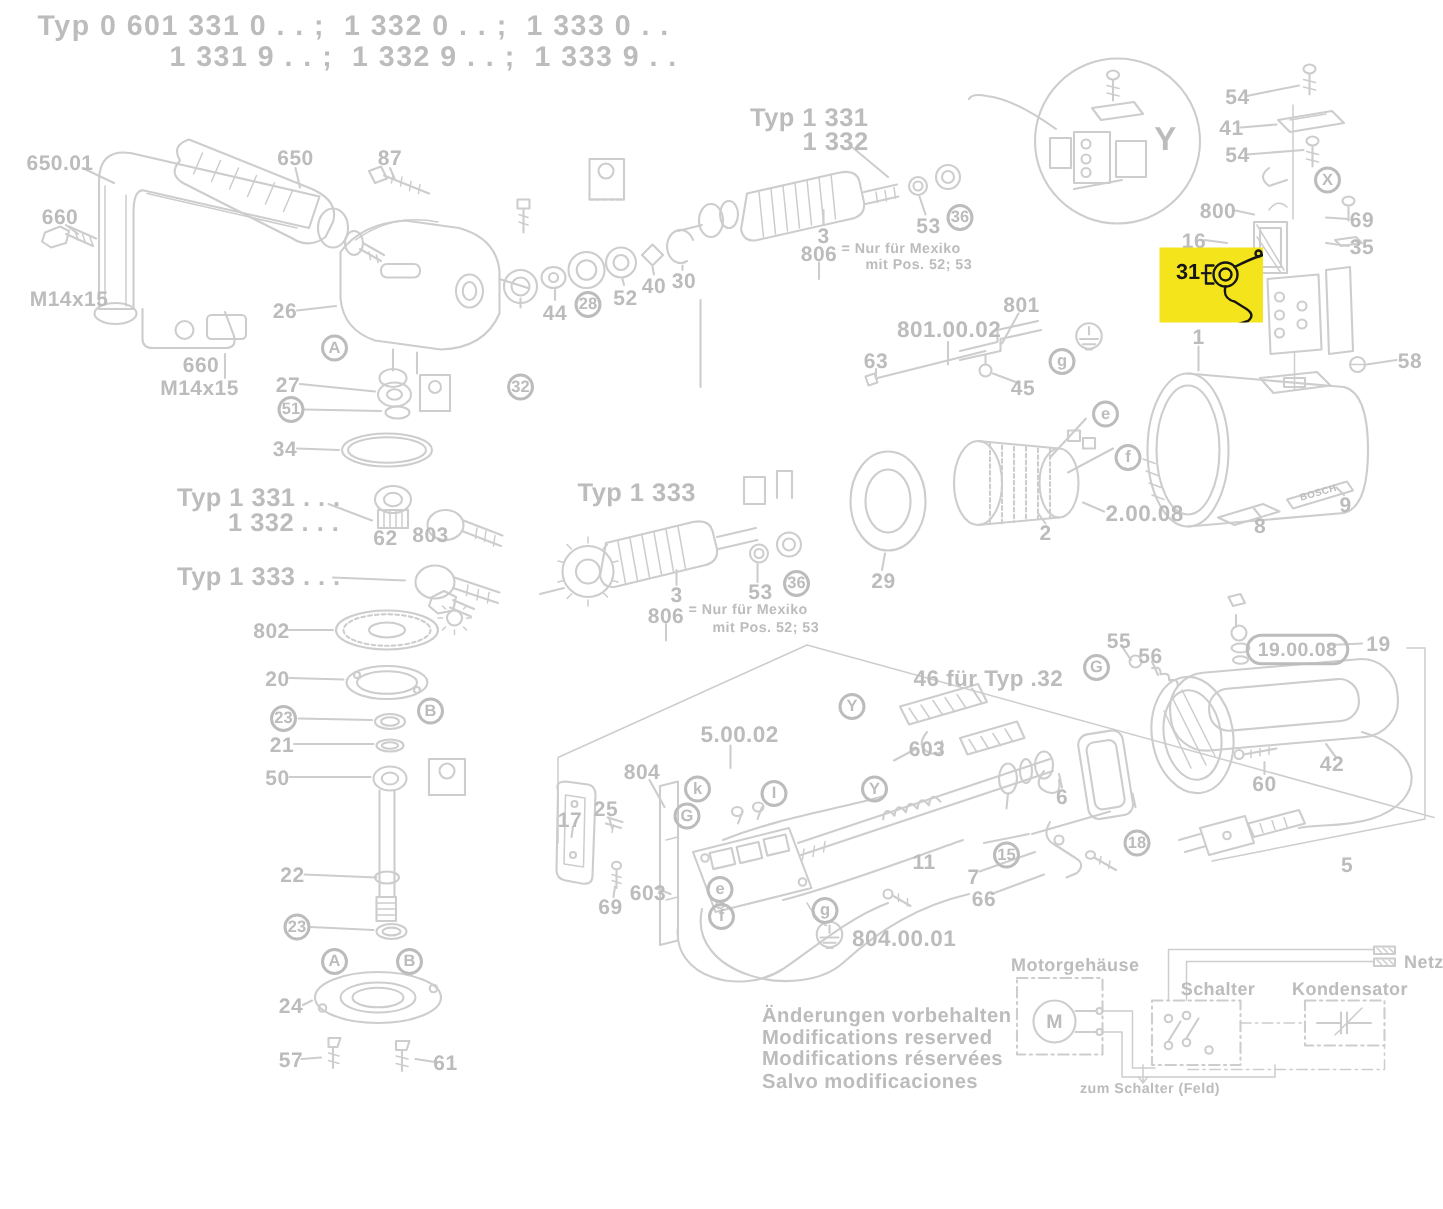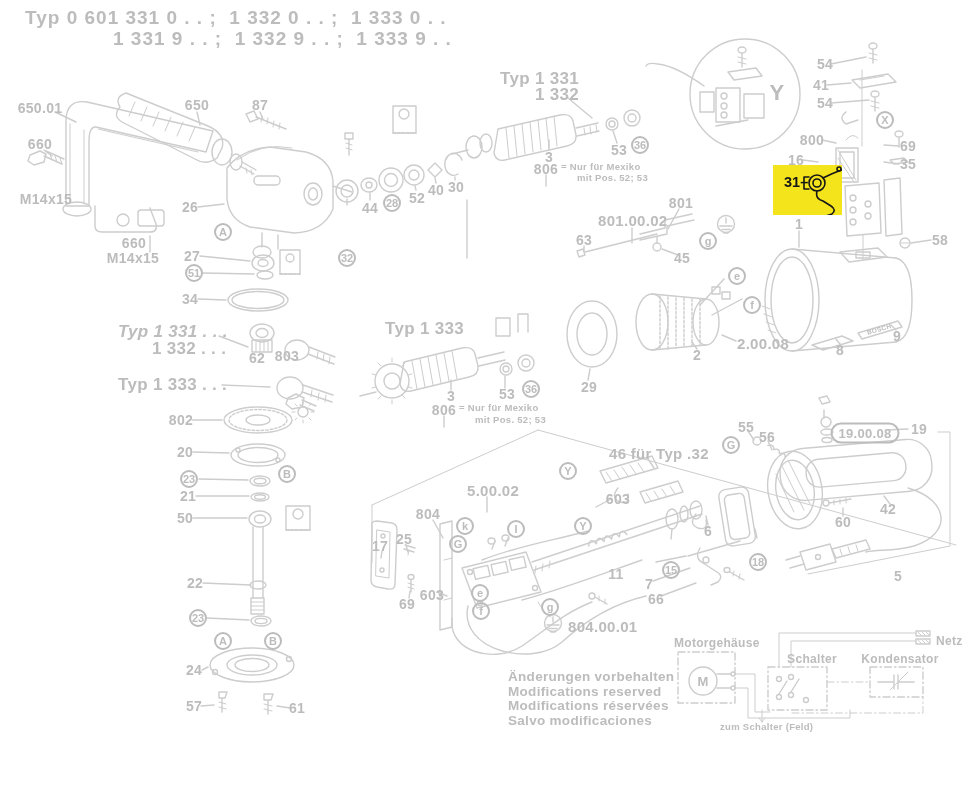--- a/index.html
+++ b/index.html
@@ -403,21 +403,21 @@
       <div class="label" style="left: 46px; top: 199px;">M14x15</div>
       <div class="label" style="left: 197px; top: 105px;">650</div>
       <div class="label" style="left: 260px; top: 105px;">87</div>
       <div class="label" style="left: 190px; top: 207px;">26</div>
       <div class="label circ" style="left: 223px; top: 232px;">A</div>
       <div class="label" style="left: 134px; top: 243px;">660</div>
       <div class="label" style="left: 133px; top: 258px;">M14x15</div>
       <div class="label" style="left: 192px; top: 256px;">27</div>
       <div class="label circ" style="left: 194px; top: 273px;">51</div>
       <div class="label" style="left: 190px; top: 299px;">34</div>
-      <div class="label left" style="left: 118px; top: 332px; font-size: 17px; font-style: italic;">Typ 1 331 . . .</div>
+      <div class="label left" style="left: 118px; top: 332px; font-size: 17px;">Typ 1 331 . . .</div>
       <div class="label left" style="left: 152px; top: 349px; font-size: 17px;">1 332 . . .</div>
       <div class="label" style="left: 257px; top: 358px;">62</div>
       <div class="label" style="left: 287px; top: 356px;">803</div>
       <div class="label left" style="left: 118px; top: 385px; font-size: 17px;">Typ 1 333 . . .</div>
       <div class="label" style="left: 181px; top: 420px;">802</div>
       <div class="label" style="left: 185px; top: 452px;">20</div>
       <div class="label circ" style="left: 189px; top: 479px;">23</div>
       <div class="label" style="left: 188px; top: 496px;">21</div>
       <div class="label" style="left: 185px; top: 518px;">50</div>
       <div class="label circ" style="left: 287px; top: 474px;">B</div>

